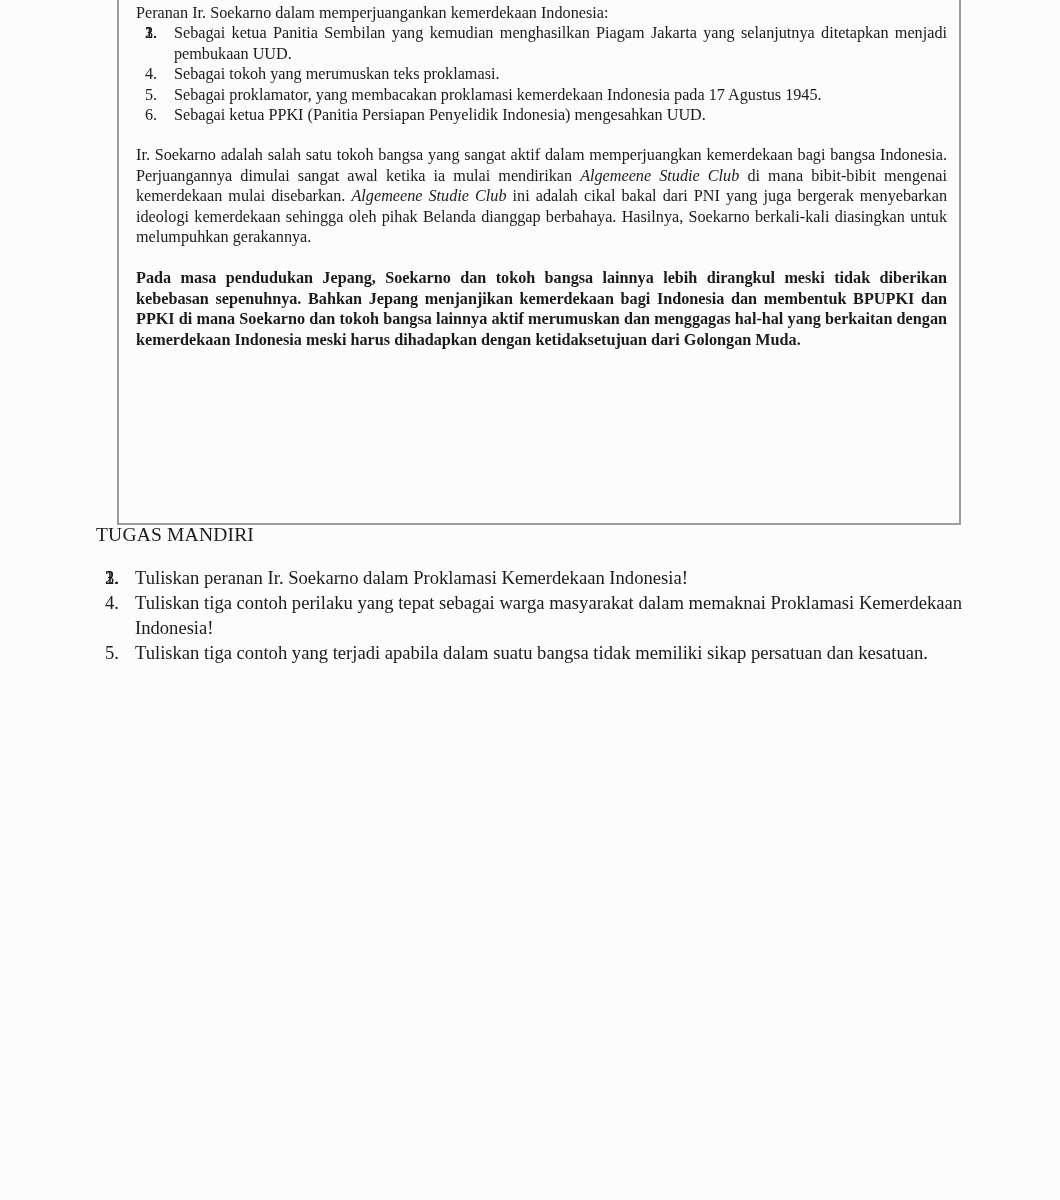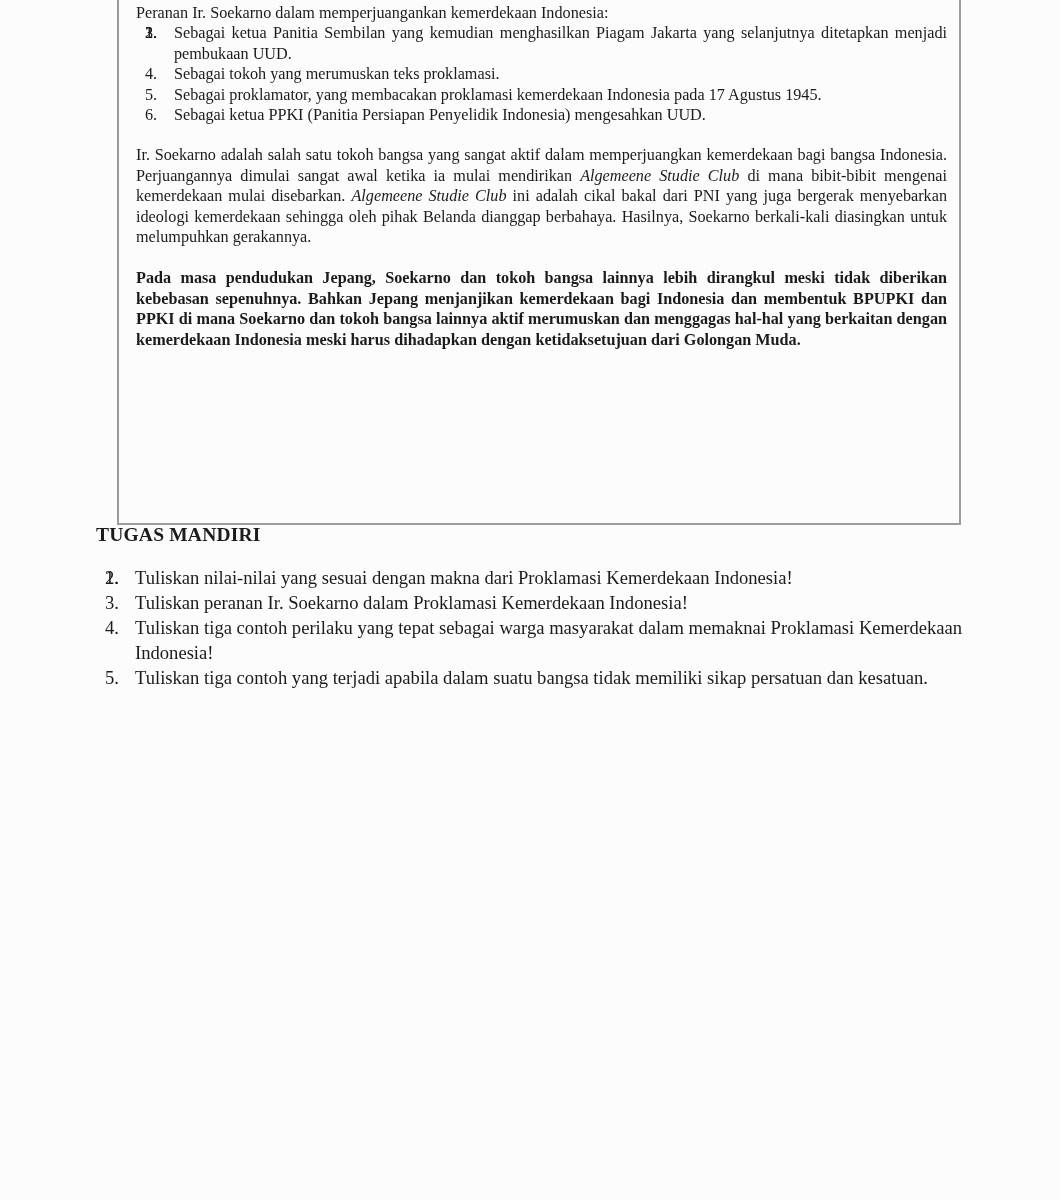--- a/index.html
+++ b/index.html
@@ -70,21 +70,21 @@
   
   .tasks {
     position: absolute;
     left: 96px;
     top: 524px;
     width: 872px;
   }
   .tasks-heading {
     margin: 0;
     font-size: 19.5px;
-    font-weight: bold;
+    font-weight: normal;
     letter-spacing: 0.2px;
   }
   .tasks-list {
     margin: 19px 0 0 0;
     padding: 0;
     list-style: none;
     font-size: 18.6px;
     line-height: 25px;
   }
   .tasks-list li {
@@ -134,21 +134,20 @@
 </div>
 
 <div class="tasks">
   <h2 class="tasks-heading">TUGAS MANDIRI</h2>
   <ol class="tasks-list">
     <li>
       <span class="num">1.</span>
     </li>
     <li>
       <span class="num">2.</span>
-      <span>Tuliskan nilai-nilai yang sesuai dengan makna dari Proklamasi Kemerdekaan Indonesia!</span>
     </li>
     <li>
       <span class="num">3.</span>
       <span>Tuliskan peranan Ir. Soekarno dalam Proklamasi Kemerdekaan Indonesia!</span>
     </li>
     <li>
       <span class="num">4.</span>
       <span>Tuliskan tiga contoh perilaku yang tepat sebagai warga masyarakat dalam memaknai Proklamasi Kemerdekaan Indonesia!</span>
     </li>
     <li>

